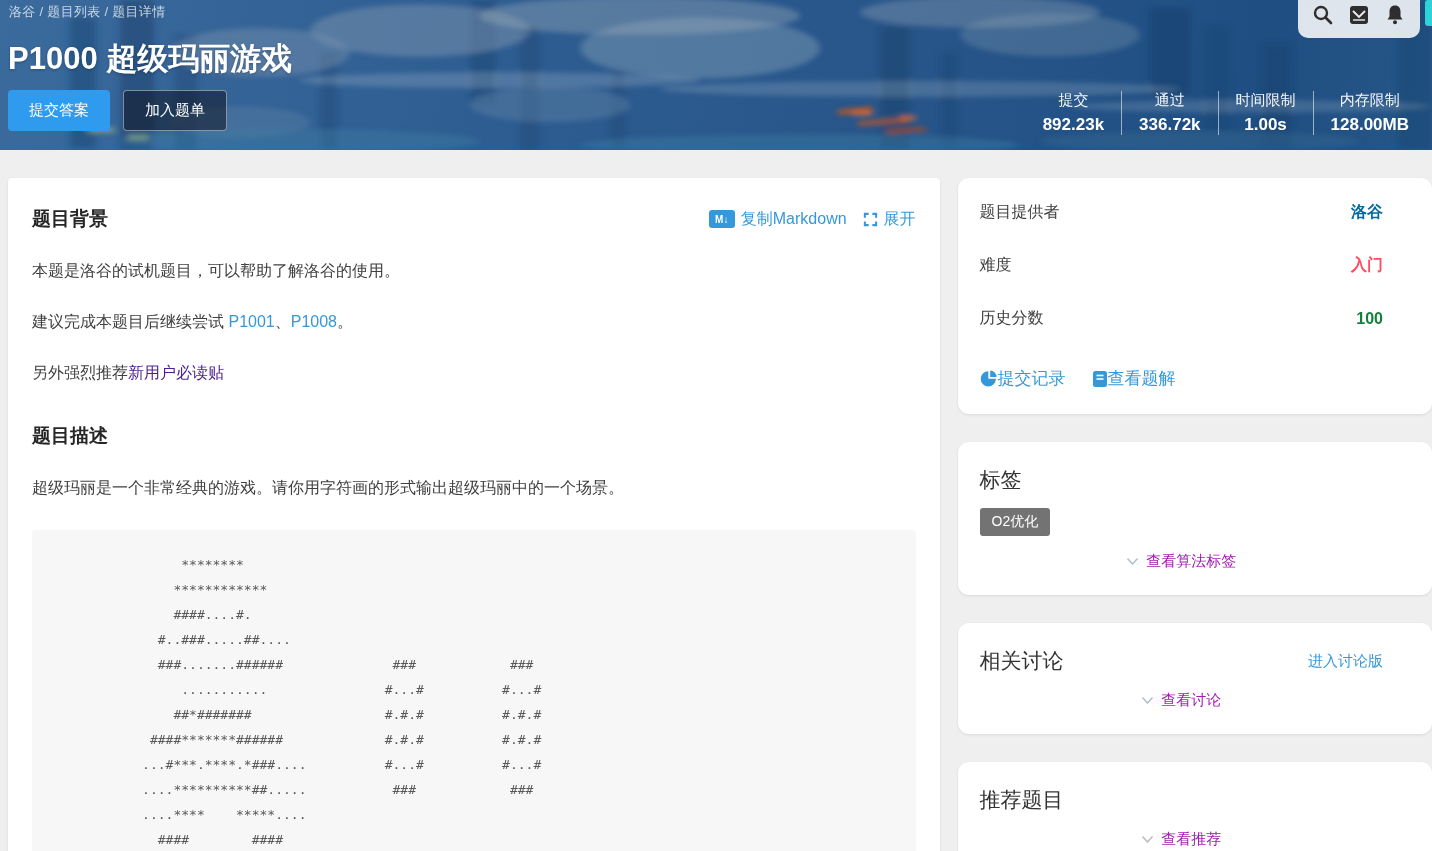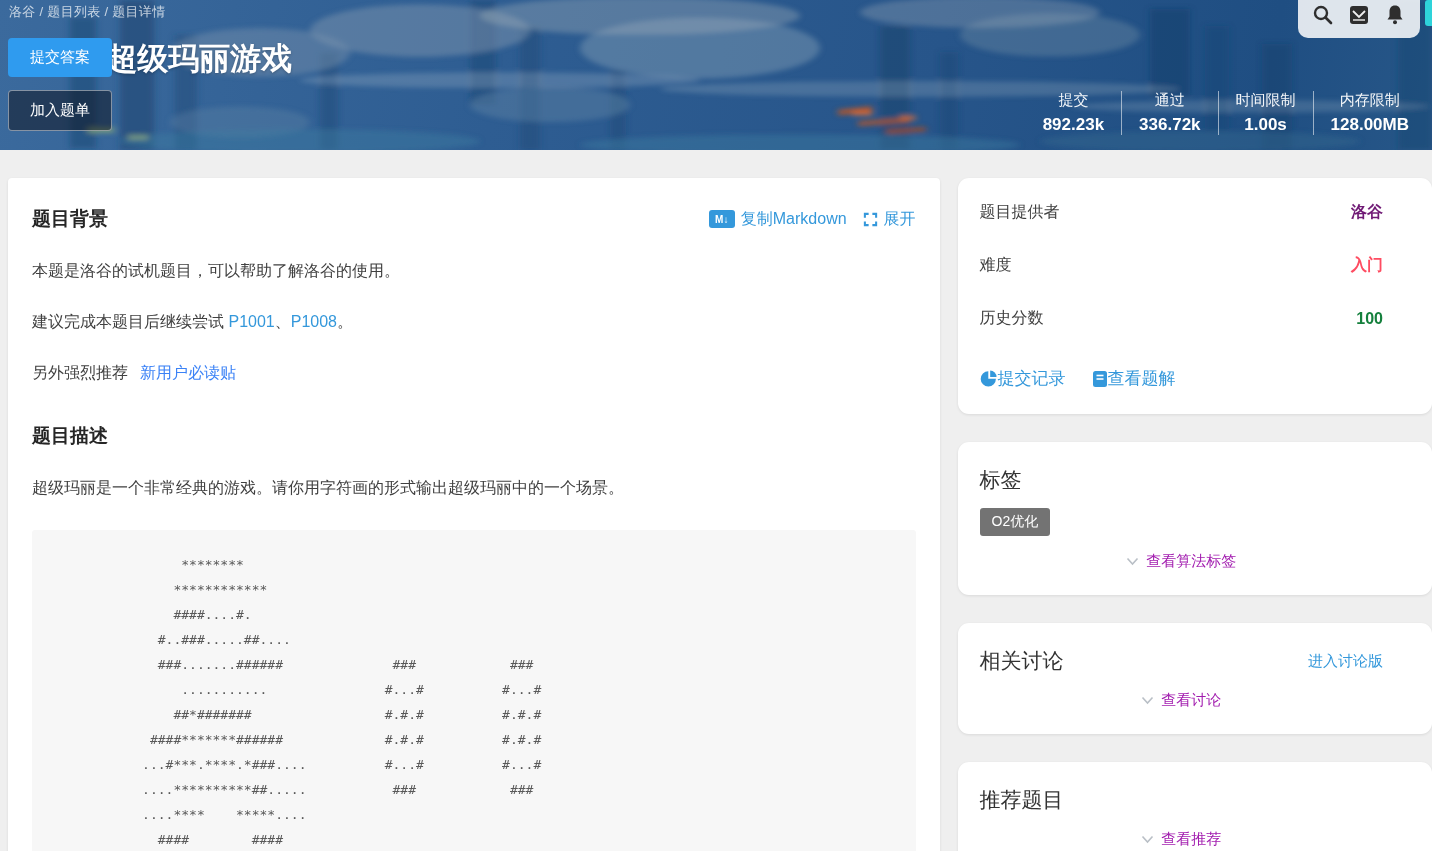--- a/index.html
+++ b/index.html
@@ -8,21 +8,21 @@
 
   
   .banner { position:relative; width:1432px; height:150px; overflow:hidden;
     background:linear-gradient(100deg,#3b6a9d 0%,#2e5d92 35%,#27558a 65%,#1f4e82 88%,#275788 100%); }
   .banner svg.paint { position:absolute; inset:0; width:100%; height:100%; }
   .banner-inner { position:absolute; inset:0; }
   .breadcrumb { position:absolute; left:9px; top:3px; font-size:13px;
     color:rgba(255,255,255,.72); letter-spacing:.3px; }
   .banner-title { position:absolute; left:8px; top:38px; font-size:31px; font-weight:bold;
     color:#fff; text-shadow:0 1px 3px rgba(0,0,0,.25); }
-  .banner-buttons { position:absolute; left:8px; bottom:19px; display:flex; gap:13px;flex-direction:column; }
+  .banner-buttons { position:absolute; left:8px; bottom:19px; display:flex; gap:13px; }
   .btn { font-size:15px; border-radius:4px; padding:10px 21px; cursor:pointer; border:none;
     color:#fff; font-family:inherit; }
   .btn-submit { background:#2f9bef; }
   .btn-addlist { background:rgba(15,20,30,.52); border:1px solid rgba(255,255,255,.45); }
   .banner-stats { position:absolute; right:6px; bottom:15px; display:flex; align-items:stretch; }
   .stat-col { padding:0 17px; text-align:center; color:#fff; }
   .stat-col + .stat-col { border-left:1px solid rgba(255,255,255,.55); }
   .stat-label { font-size:15px; color:rgba(255,255,255,.95); margin-bottom:5px; }
   .stat-value { font-size:17px; font-weight:bold; }
   .icon-tray { position:absolute; right:12px; top:-10px; height:48px; width:122px;
@@ -42,34 +42,34 @@
   .section-header { display:flex; justify-content:space-between; align-items:center; }
   h2.sec-title { font-size:19px; font-weight:bold; color:#262626; }
   .header-links { display:flex; align-items:center; gap:16px; }
   .hlink { display:flex; align-items:center; gap:6px; color:#3498db; font-size:16px;
     cursor:pointer; text-decoration:none; }
   .md-badge { display:inline-flex; align-items:center; justify-content:center;
     width:26px; height:18px; background:#3498db; color:#fff; border-radius:3px;
     font-size:10px; font-weight:bold; letter-spacing:0; }
   p.body-text { font-size:16px; color:#404040; margin-top:27px; line-height:1.5; }
   a.inline-link { color:#3498db; text-decoration:none; cursor:pointer; }
-  a.soft-link { color:#3b82f6; text-decoration:none; cursor:pointer;margin-left:12px; }
+  a.soft-link { color:#4c1d95; text-decoration:none; cursor:pointer; }
   h2.sec-title.second { margin-top:38px; }
   pre.ascii { margin-top:30px; background:#f7f7f7; border-radius:3px; padding:22px 24px;
     font-family:"DejaVu Sans Mono", monospace; font-size:13px; line-height:25px;
     color:#595959; white-space:pre; overflow:hidden; }
 
   
   .sidebar { width:480px; display:flex; flex-direction:column; gap:28px; }
   .side-card { padding:24px 49px 24px 22px;border-radius:11px; }
   .info-rows .info-row { display:flex; justify-content:space-between; align-items:center;
     margin-bottom:32px; }
   .info-label { font-size:16px; color:#404040; }
   .info-value { font-size:16px; font-weight:bold; }
-  .v-provider { color:#701a75; }
+  .v-provider { color:#0369a1; }
   .v-difficulty { color:#fe4c61; }
   .v-score { color:#15803d; }
   .info-links { display:flex; gap:26px; margin-top:38px; }
   .ilink { display:flex; align-items:center; gap:0; color:#3498db; font-size:17px;
     cursor:pointer; text-decoration:none; }
   .side-title { font-size:21px; color:#333; font-weight:400; }
   .tag-badge { display:inline-block; margin-top:14px; background:#737373; color:#fff;
     font-size:14px; padding:5px 12px; border-radius:3px; cursor:pointer; }
   .collapse-link { display:flex; align-items:center; justify-content:center; gap:7px;
     color:#a21caf; font-size:15px; margin-top:16px; cursor:pointer; }

